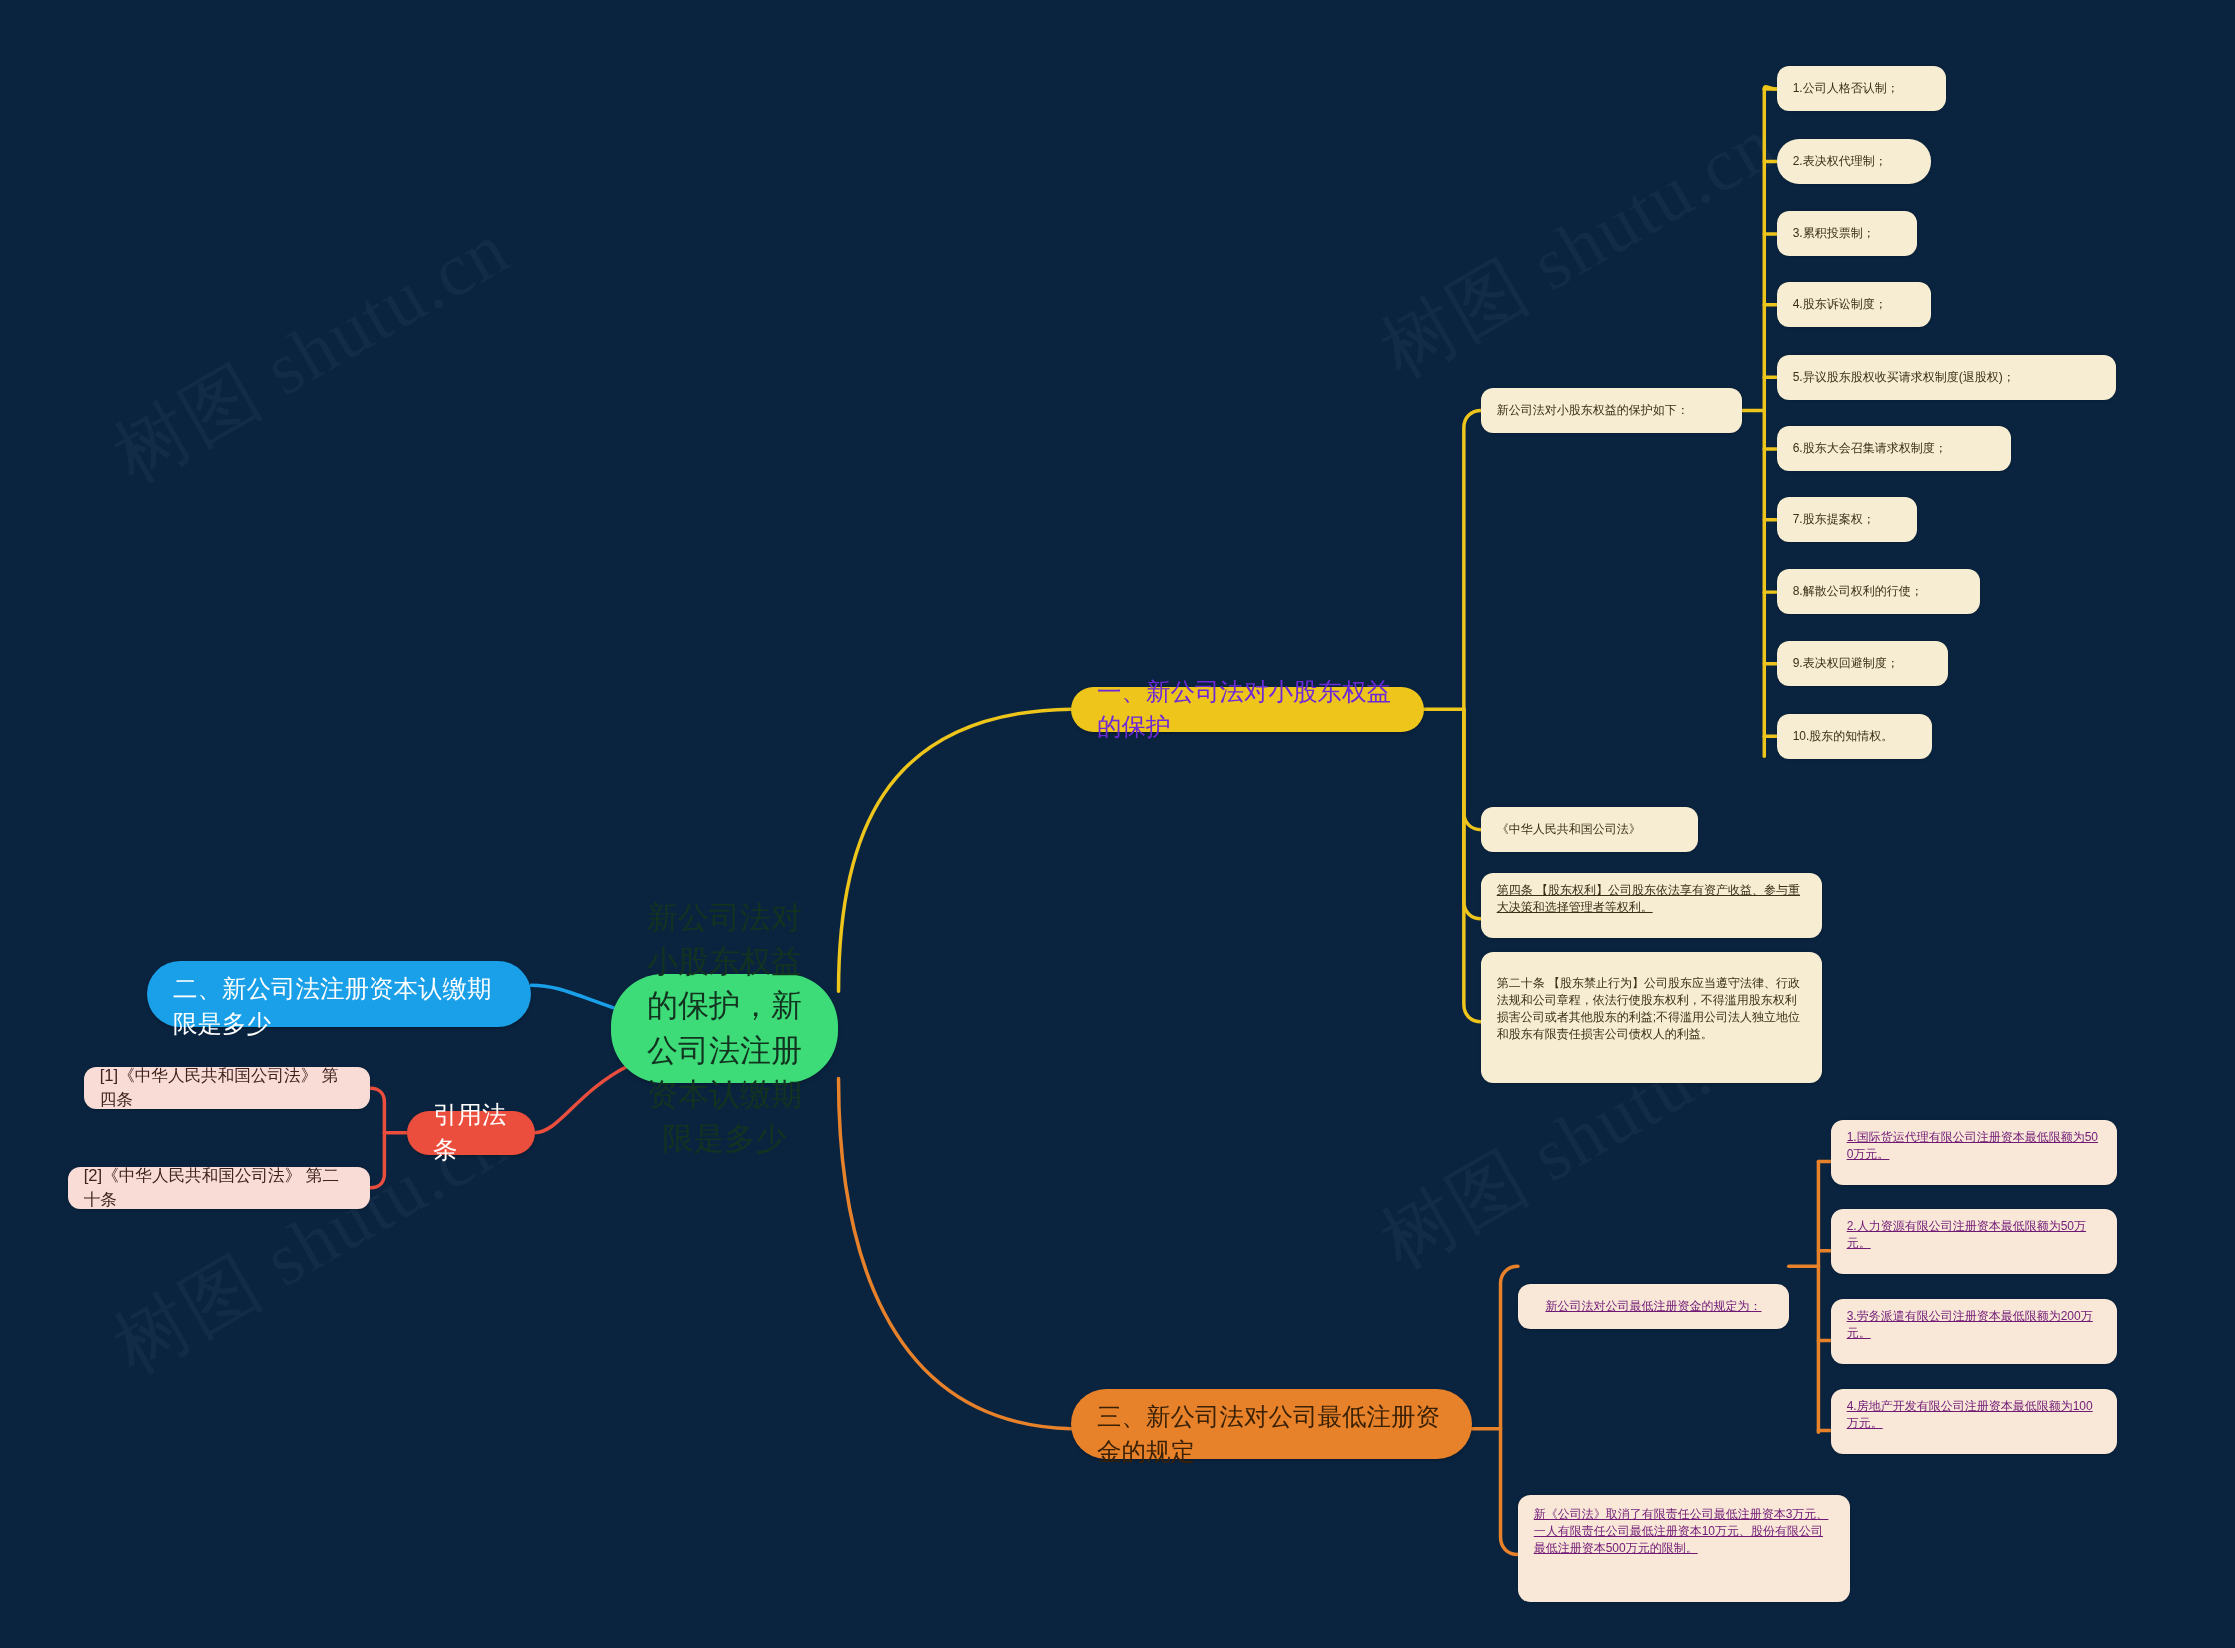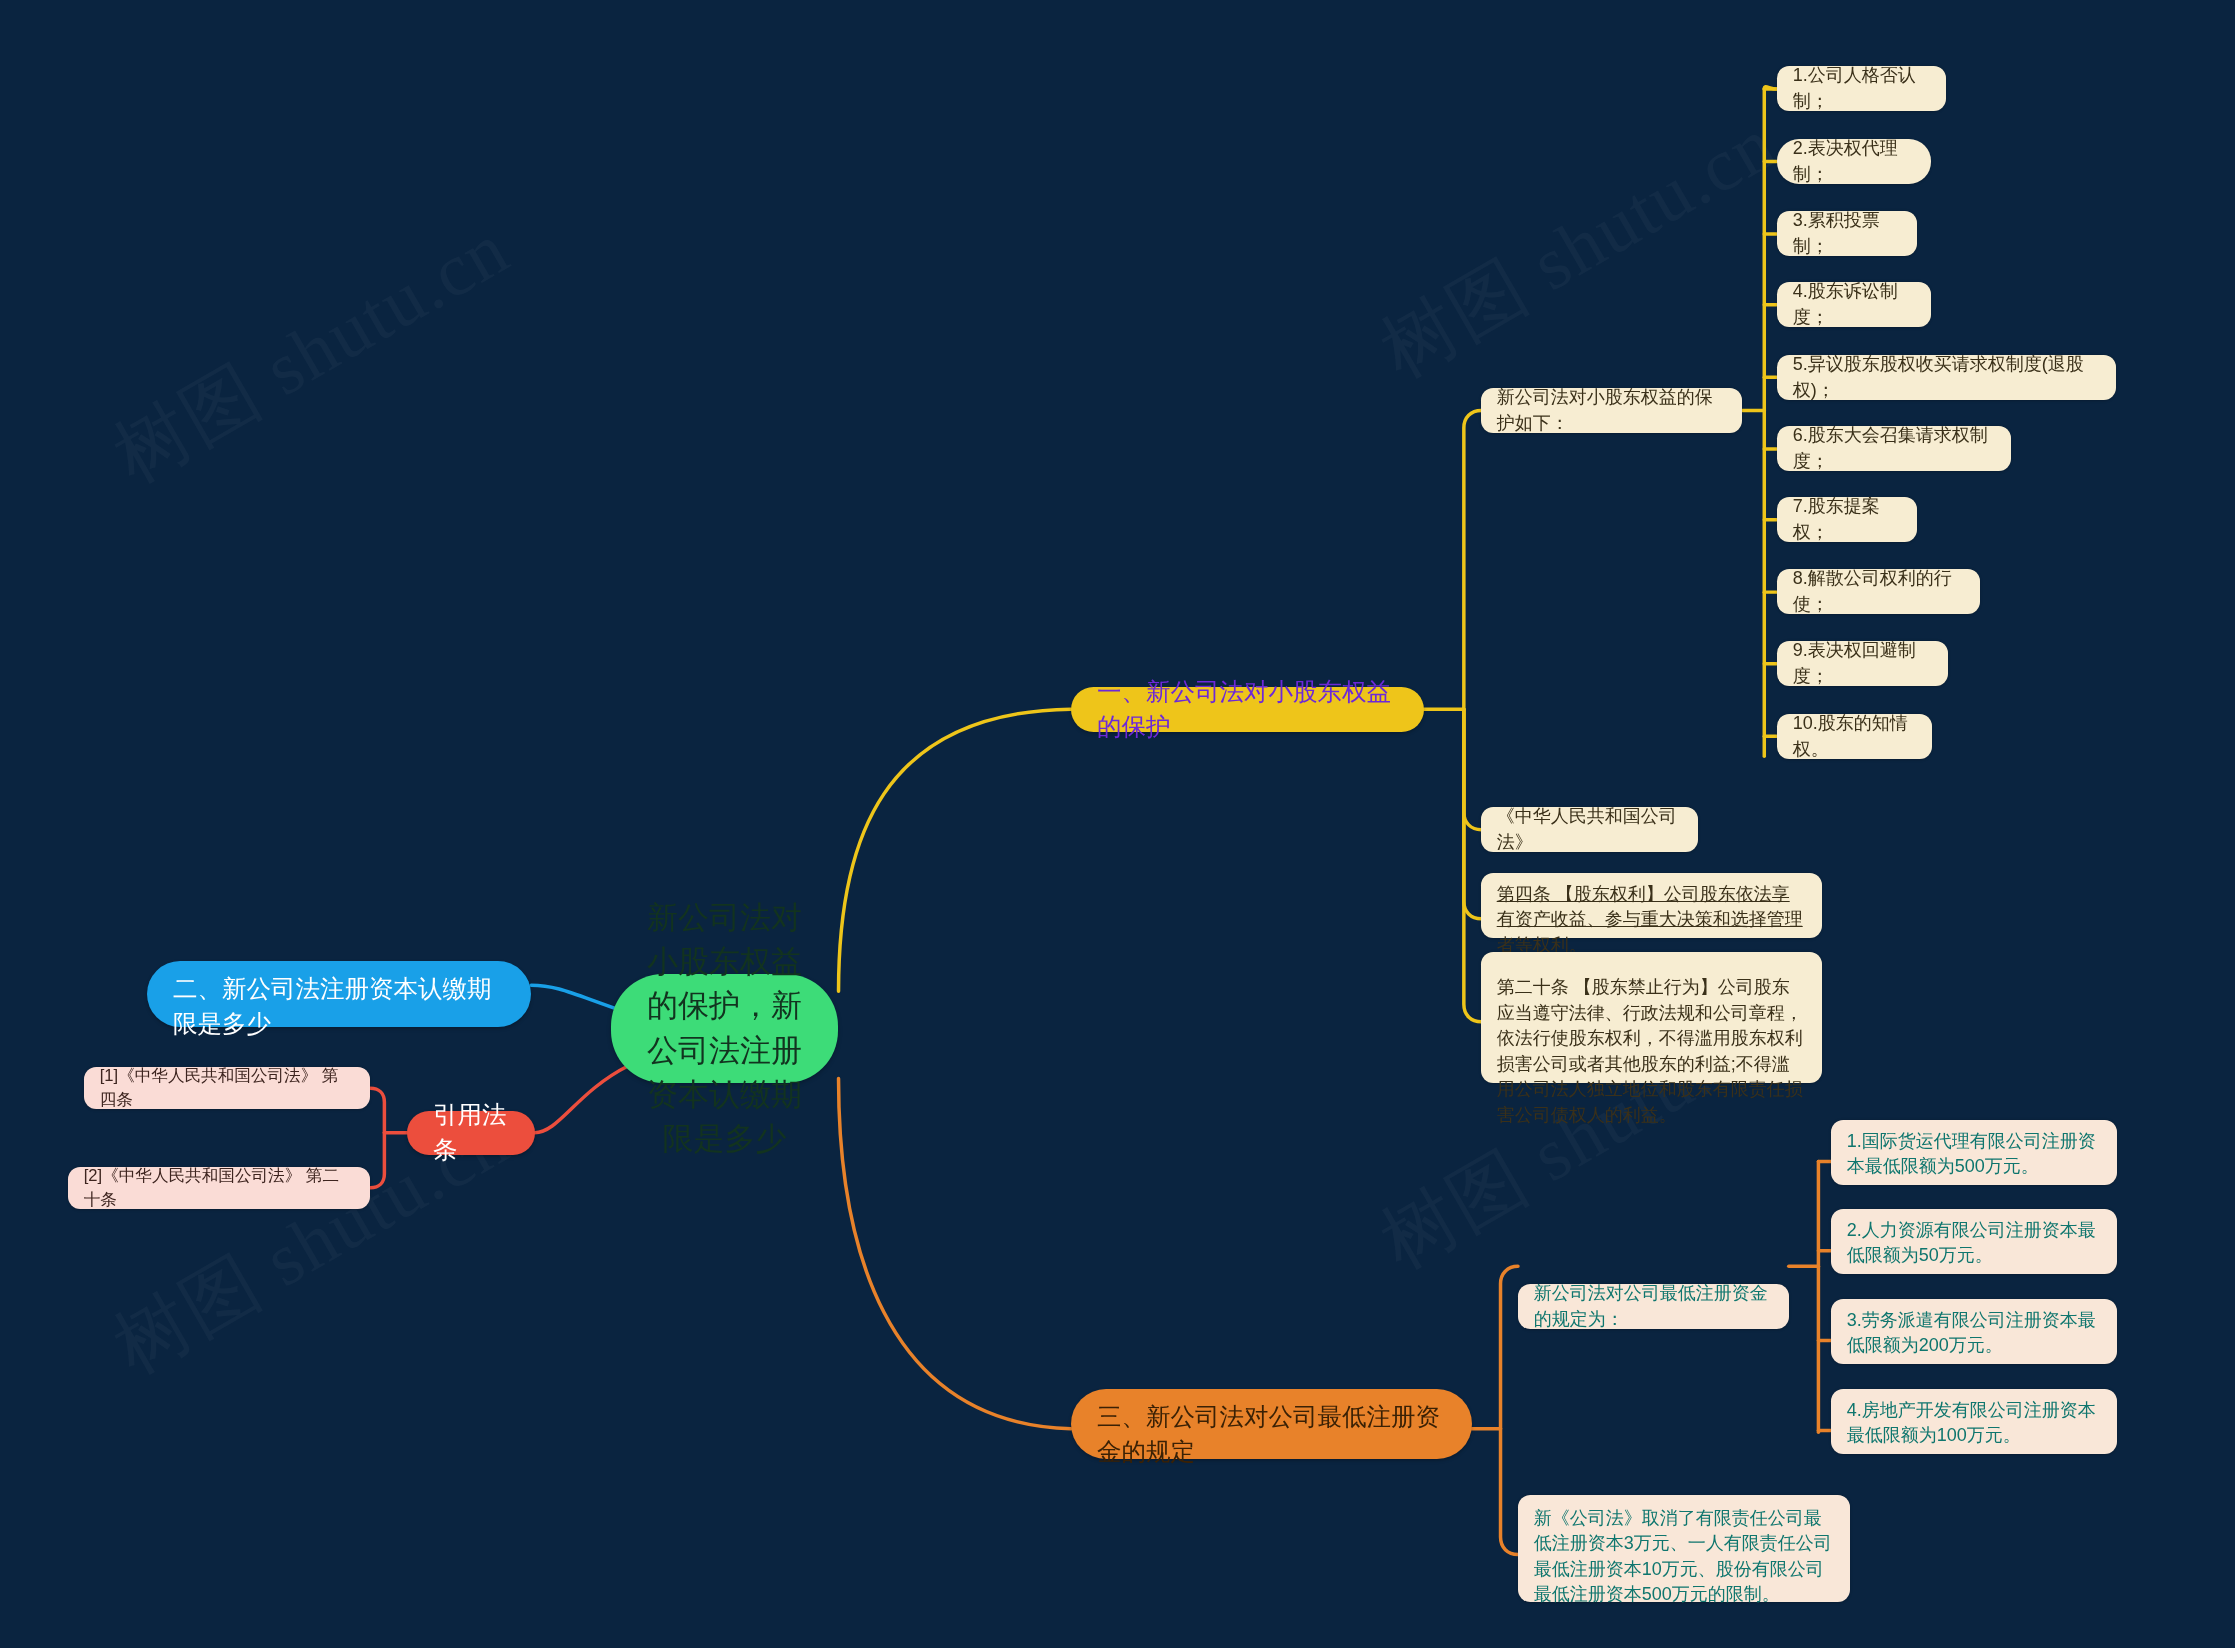--- a/index.html
+++ b/index.html
@@ -61,26 +61,26 @@
     box-shadow:0 1.7px 3.5px rgba(0,0,0,.25);
   }
   .pill.yellow{background:#eec51a;color:#6d28d9;}
   .pill.blue  {background:#19a0e8;color:#ffffff;}
   .pill.orange{background:#e8822a;color:#3a2105;}
   .pill.red   {background:#ec4e3d;color:#ffffff;}
 
   
   .card{
     border-radius:12.2px;
-    font-size:18px;
+    font-size:12px;
     padding:9.6px 15.7px;
     box-shadow:0 0.9px 2.6px rgba(0,0,0,.22);
   }
   .card.cream {background:#f7edd2;color:#3a3019;}
-  .card.peach {background:#f9e7d8;color:#0f766e;}
+  .card.peach {background:#f9e7d8;color:#701a75;text-decoration:underline;}
   .card.pink  {background:#fadcd6;color:#3d241f;}
 
   .block{align-items:flex-start;}
 </style>
 </head>
 <body>
 
 <div id="stage">
 
   <div class="wm" style="left:96px;  top:419px;">树图 shutu.cn</div>

